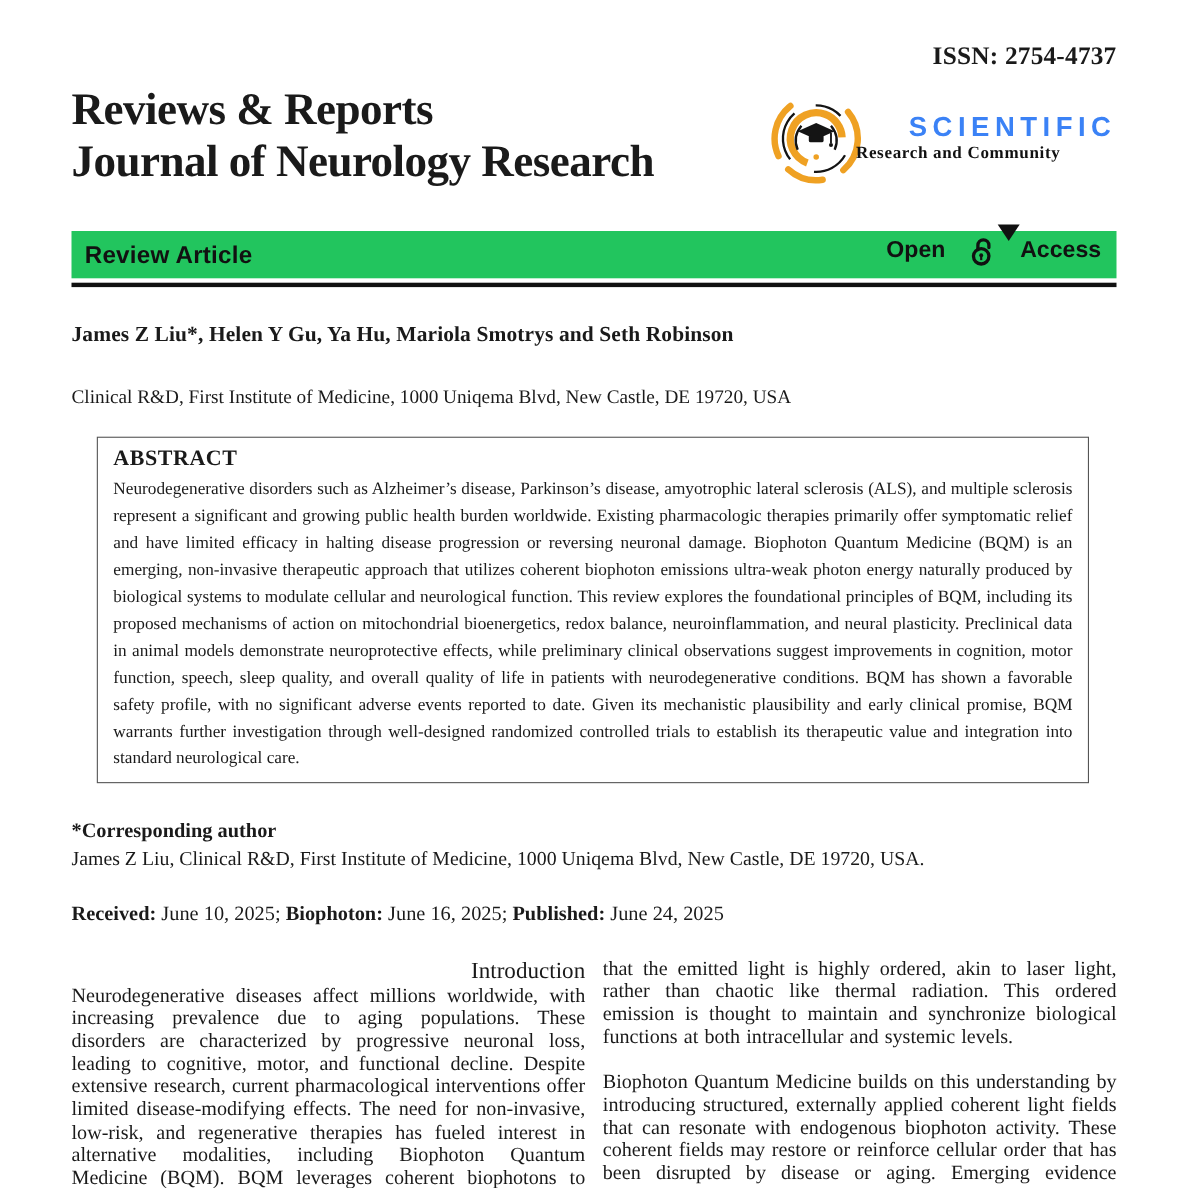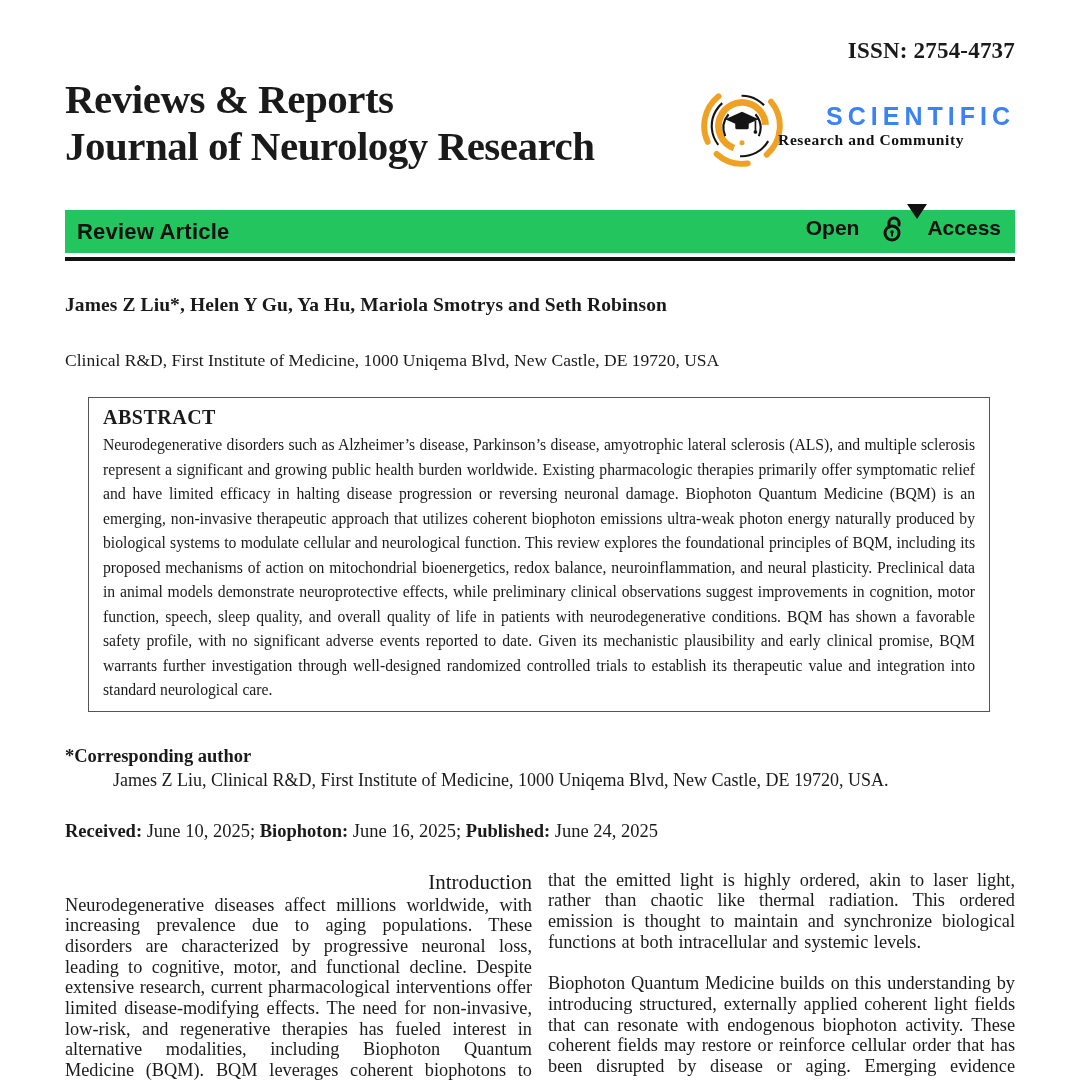--- a/index.html
+++ b/index.html
@@ -132,21 +132,21 @@
   .abstract-text {
     margin-top: 4px;
     font-size: 15.7px;
     line-height: 1.56;
     text-align: justify;
   }
 
   
   .corresponding { margin-top: 34px; }
   .corresponding-heading { font-size: 18.5px; font-weight: bold; }
-  .corresponding-text { font-size: 18px; margin-top: 3px; margin-left: 48px; }
+  .corresponding-text { font-size: 18px; margin-top: 3px; }
   .dates-line { margin-top: 30px; font-size: 18.5px; }
   .dates-line b { font-weight: bold; }
 
   
   .body-cols {
     display: flex;
     gap: 16px;
     margin-top: 28px;
   }
   .col { width: 467px; }

